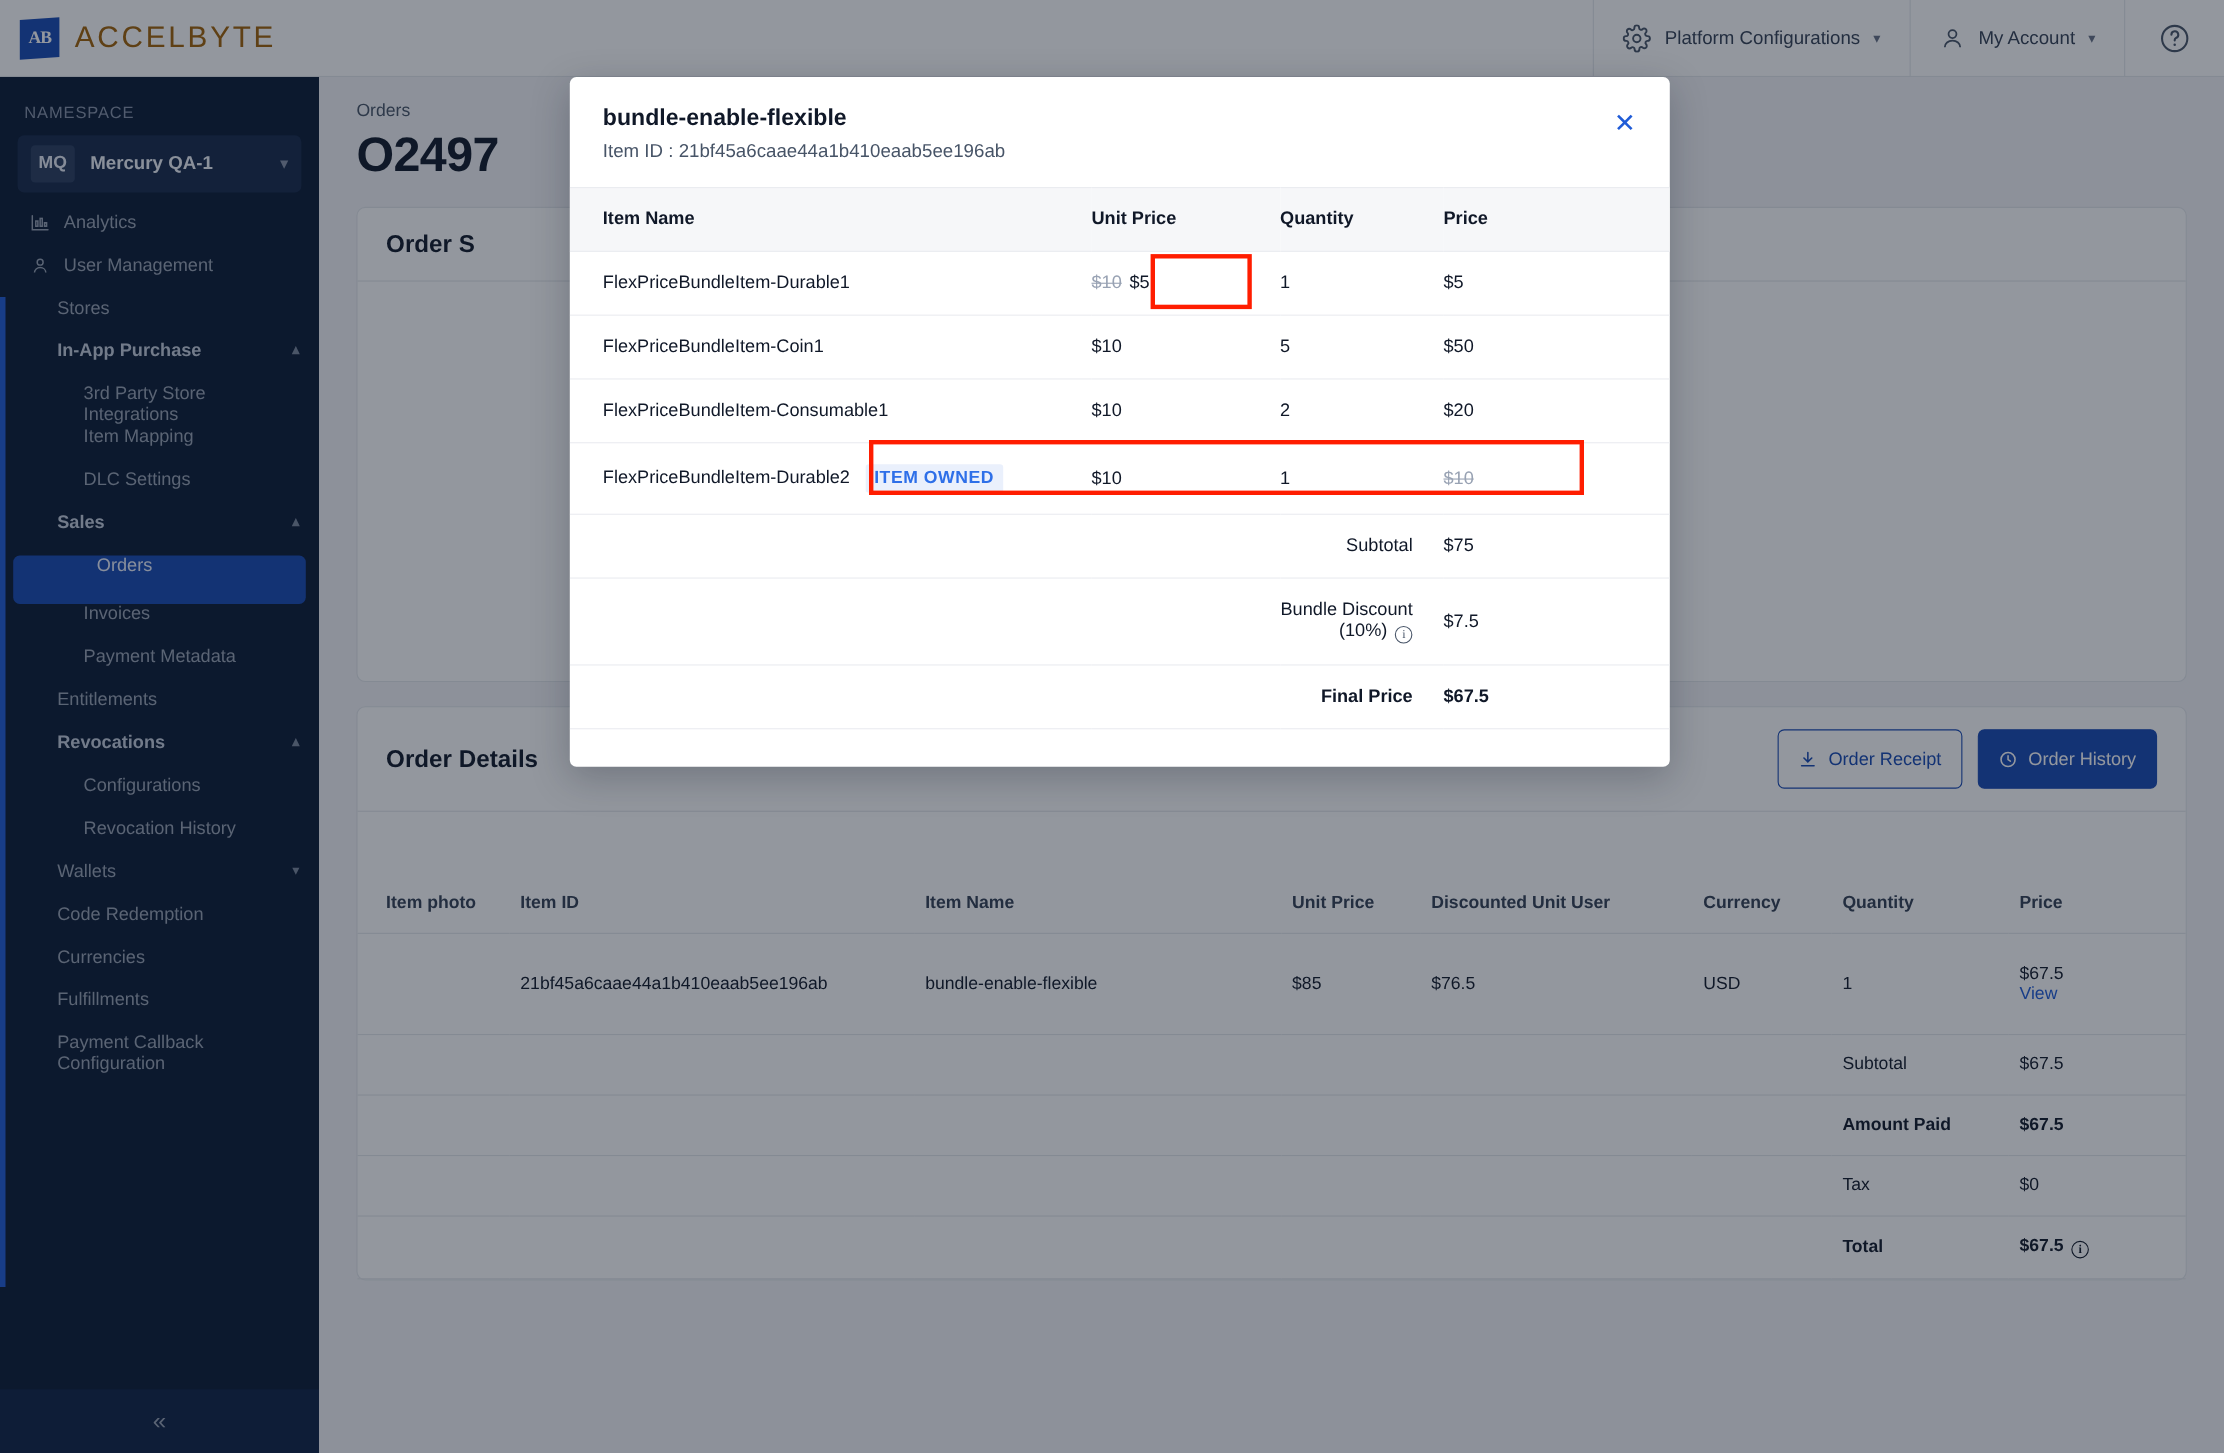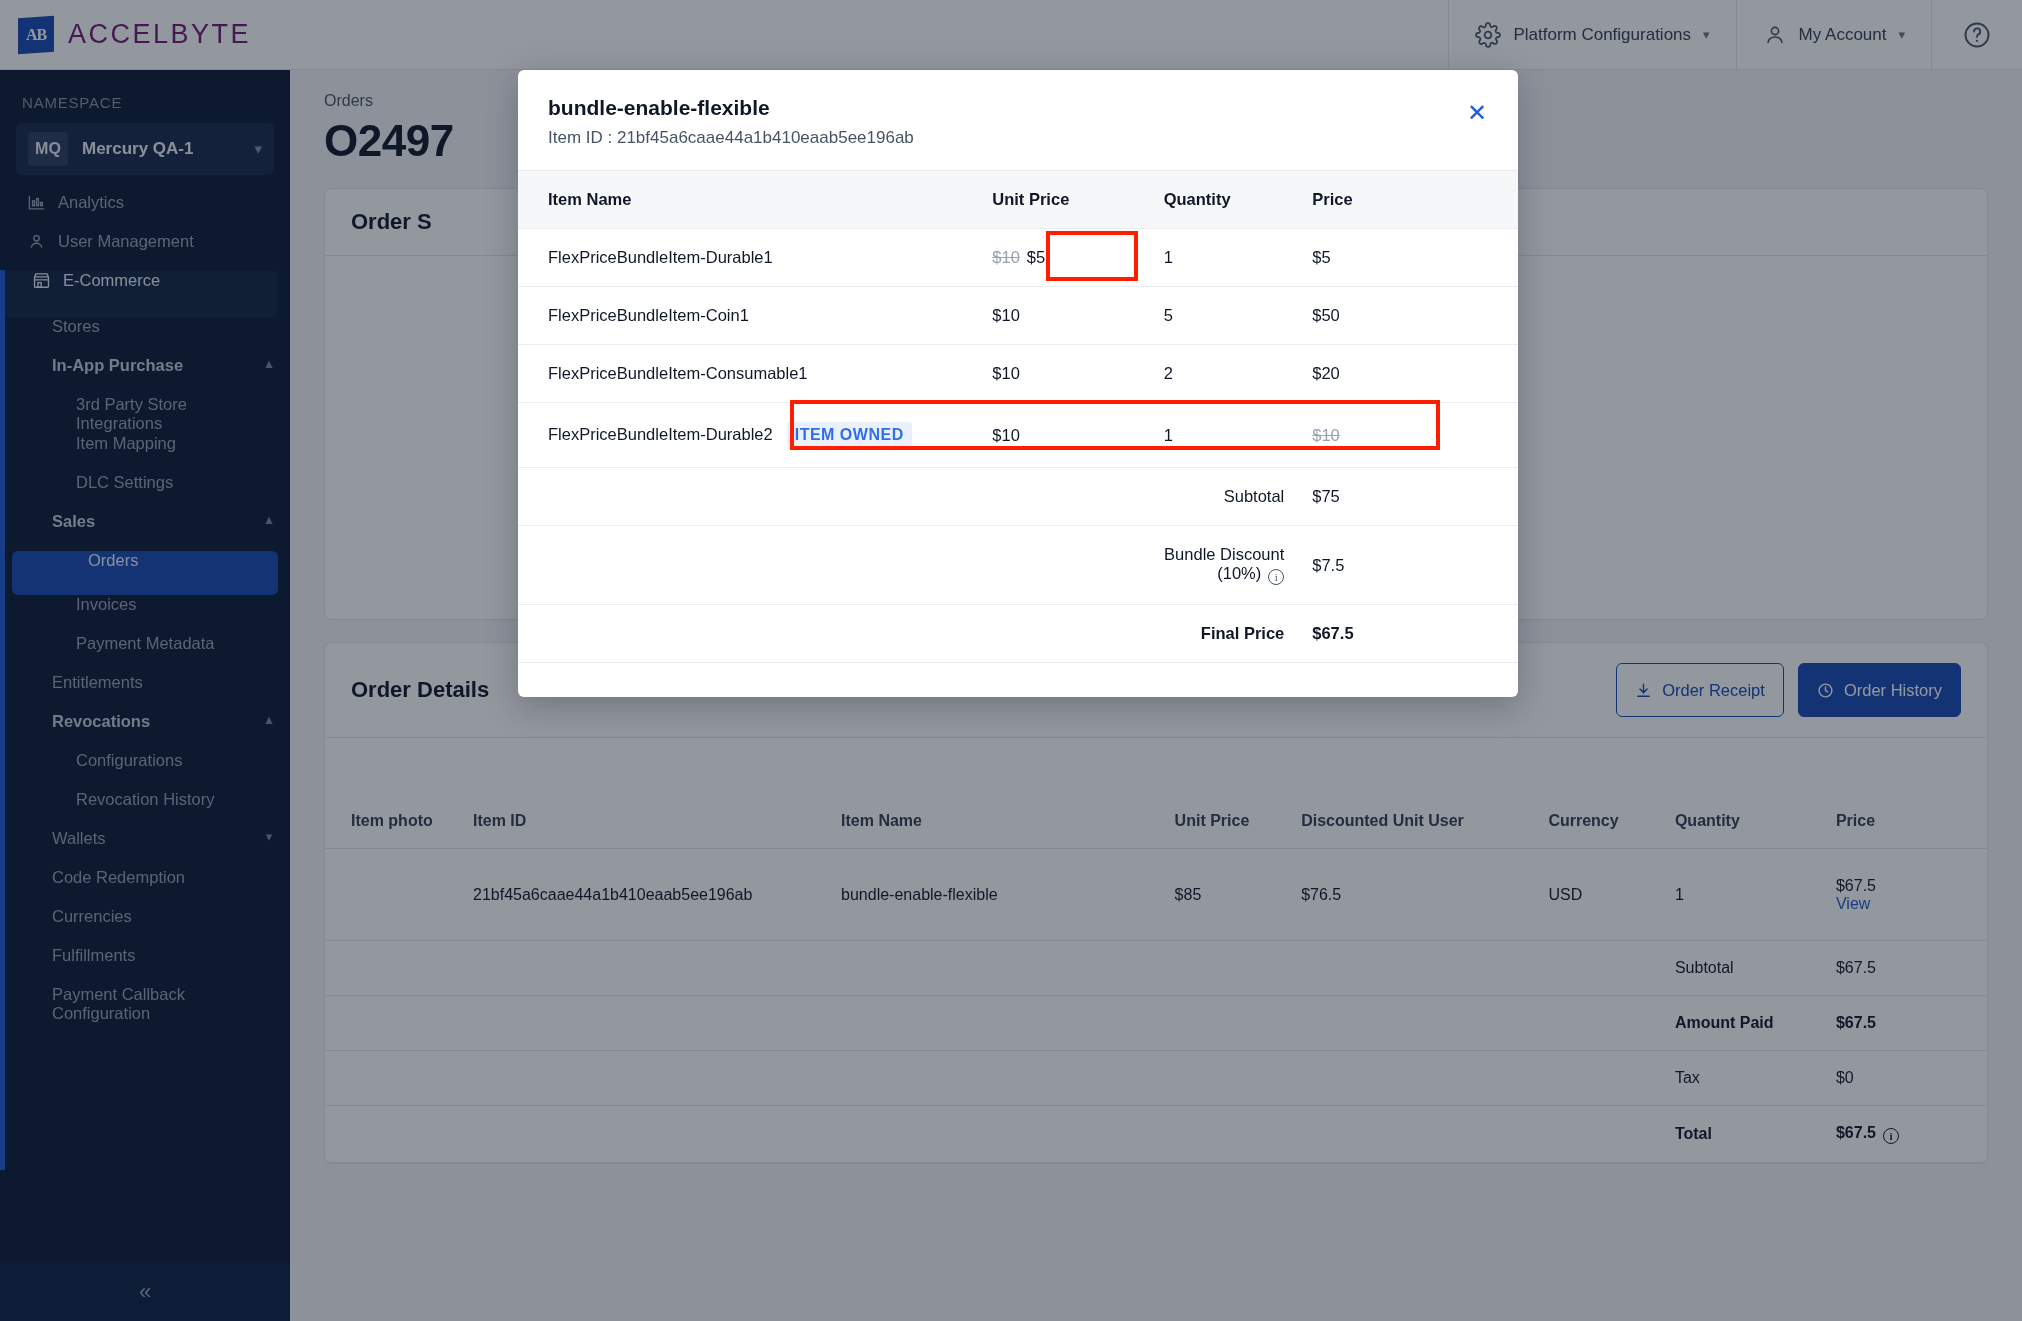--- a/index.html
+++ b/index.html
@@ -34,21 +34,21 @@
     transform: skewY(-4deg);
   }
   .brand-mark span {
     color: #fff; font-size: 16px; font-weight: 700;
     font-family: "Liberation Serif", serif;
     transform: skewY(4deg);
     letter-spacing: -1px;
   }
   .brand-text {
     font-size: 27px; letter-spacing: 2.5px;
-    color: #701a75; font-weight: 400;
+    color: #a16207; font-weight: 400;
     font-family: "Liberation Sans", sans-serif;
   }
   .topbar-spacer { flex: 1; }
   .topbar-item {
     display: flex; align-items: center; gap: 12px;
     height: 70px; padding: 0 26px;
     border-left: 1px solid #e4e7ec;
     color: #344054; font-size: 17px;
     cursor: pointer;
   }
@@ -414,30 +414,20 @@
         <div class="nav-row lvl0">
           <span class="ic">
             <svg width="19" height="19" viewBox="0 0 24 24" fill="none" stroke="currentColor" stroke-width="1.7">
               <circle cx="12" cy="8" r="3.4"></circle>
               <path d="M5.5 20c0-3.5 3-5.8 6.5-5.8s6.5 2.3 6.5 5.8"></path>
             </svg>
           </span>
           <span class="lbl">User Management</span>
           <span class="tail"></span>
         </div>
-        <div class="nav-row lvl0 active-top">
-          <span class="ic">
-            <svg width="19" height="19" viewBox="0 0 24 24" fill="none" stroke="currentColor" stroke-width="1.7">
-              <rect x="3.2" y="7.5" width="17.6" height="13" rx="1"></rect>
-              <path d="M3.2 7.5 5 3.6h14L20.8 7.5M3.2 11.2h17.6M7.5 14.6h4v6h-4z"></path>
-            </svg>
-          </span>
-          <span class="lbl">E-Commerce</span>
-          <span class="tail"></span>
-        </div>
         <div class="nav-row lvl1">
           <span class="lbl">Stores</span>
           <span class="tail"></span>
         </div>
         <div class="nav-row lvl1 group-open">
           <span class="lbl">In-App Purchase</span>
           <span class="tail">▴</span>
         </div>
         <div class="nav-row lvl2">
           <span class="lbl">3rd Party Store Integrations</span>

